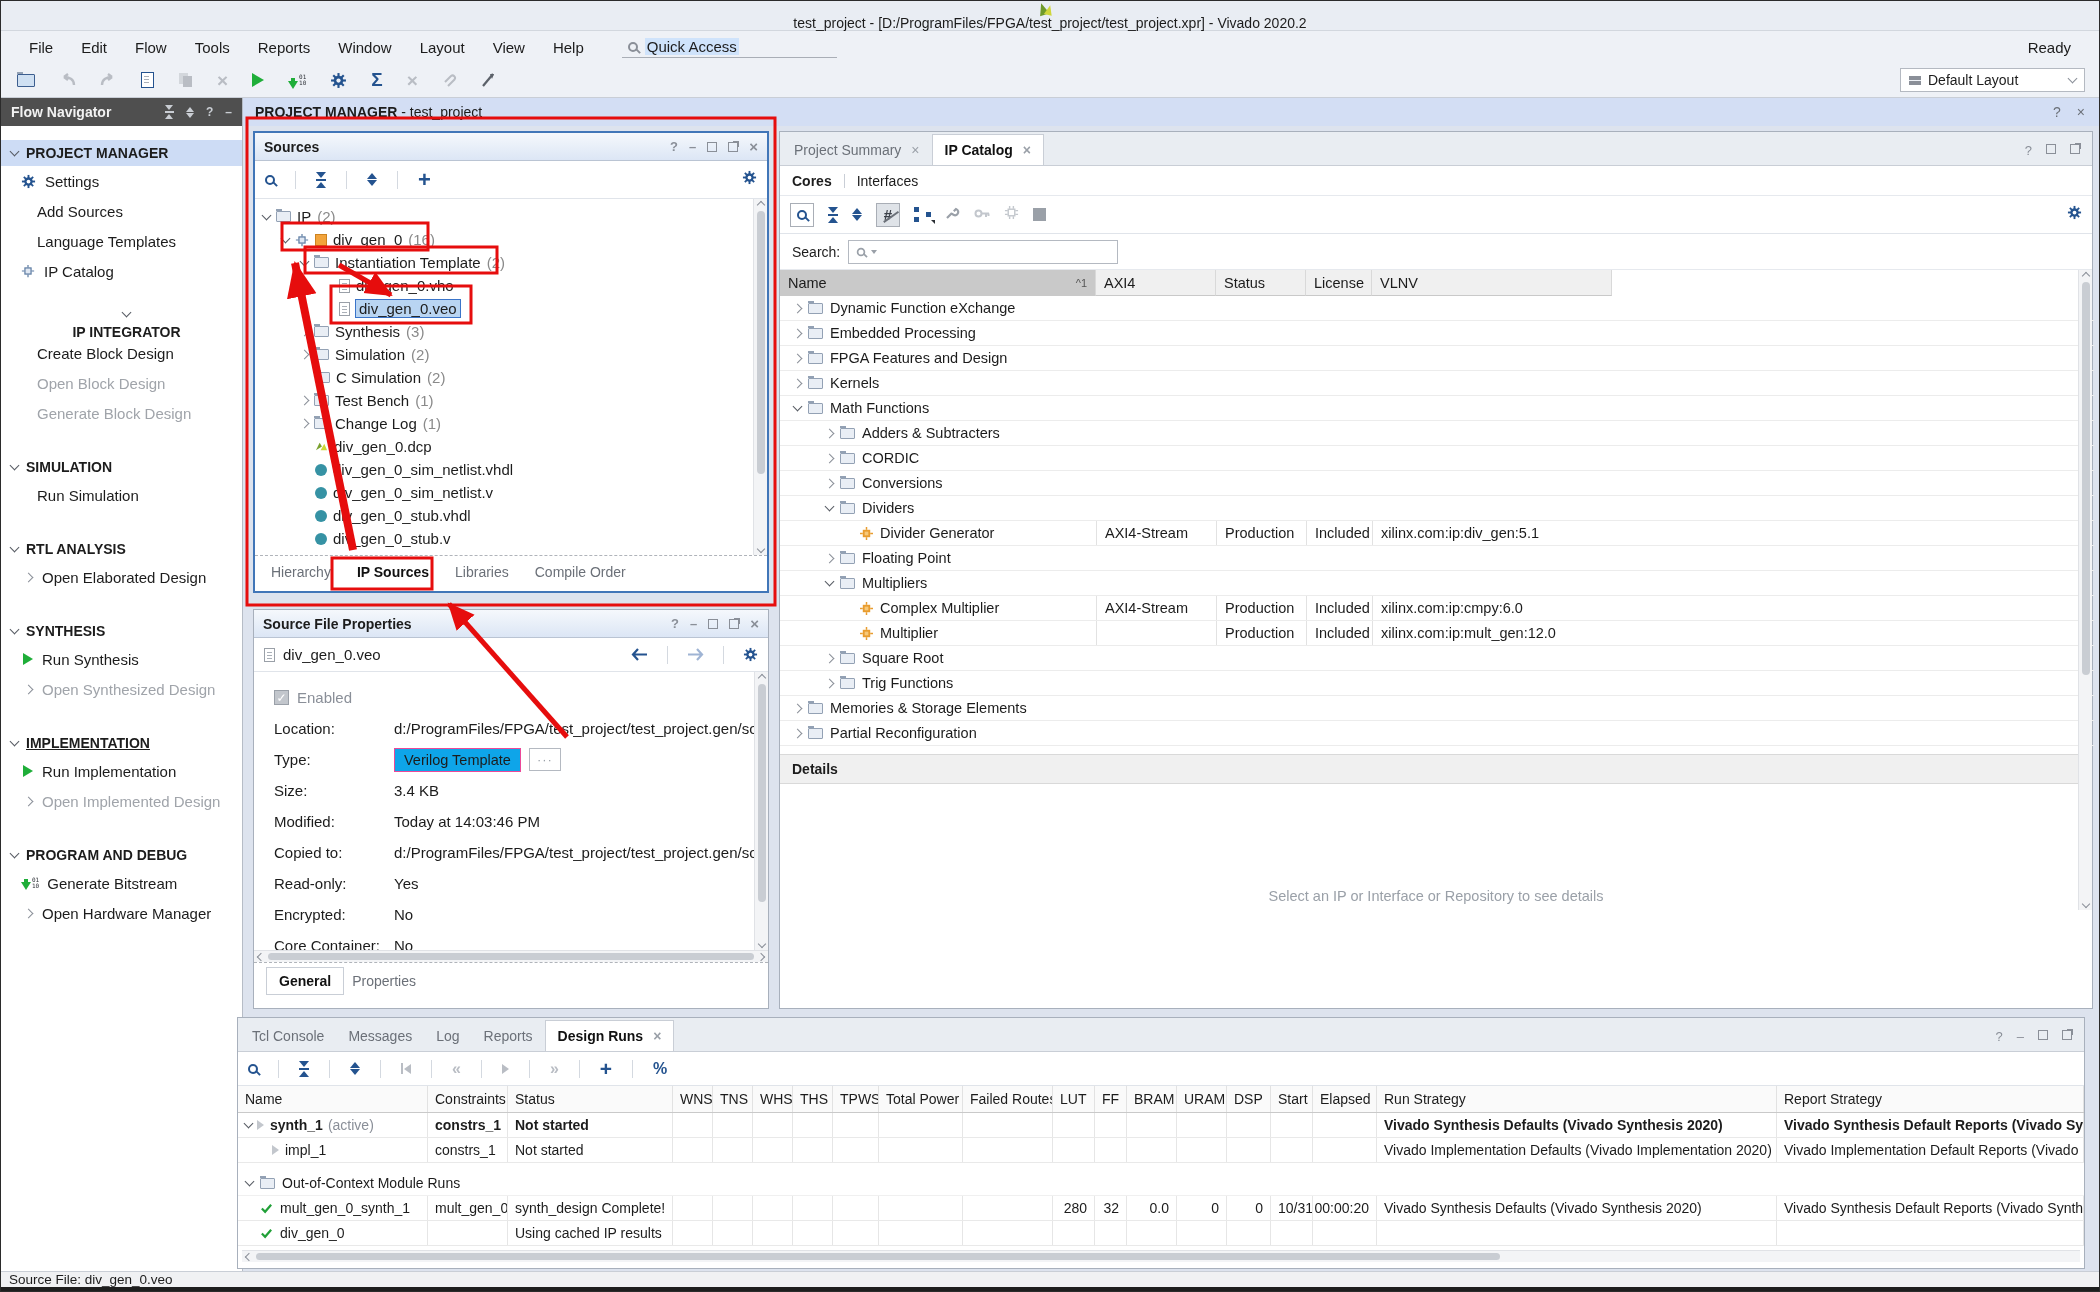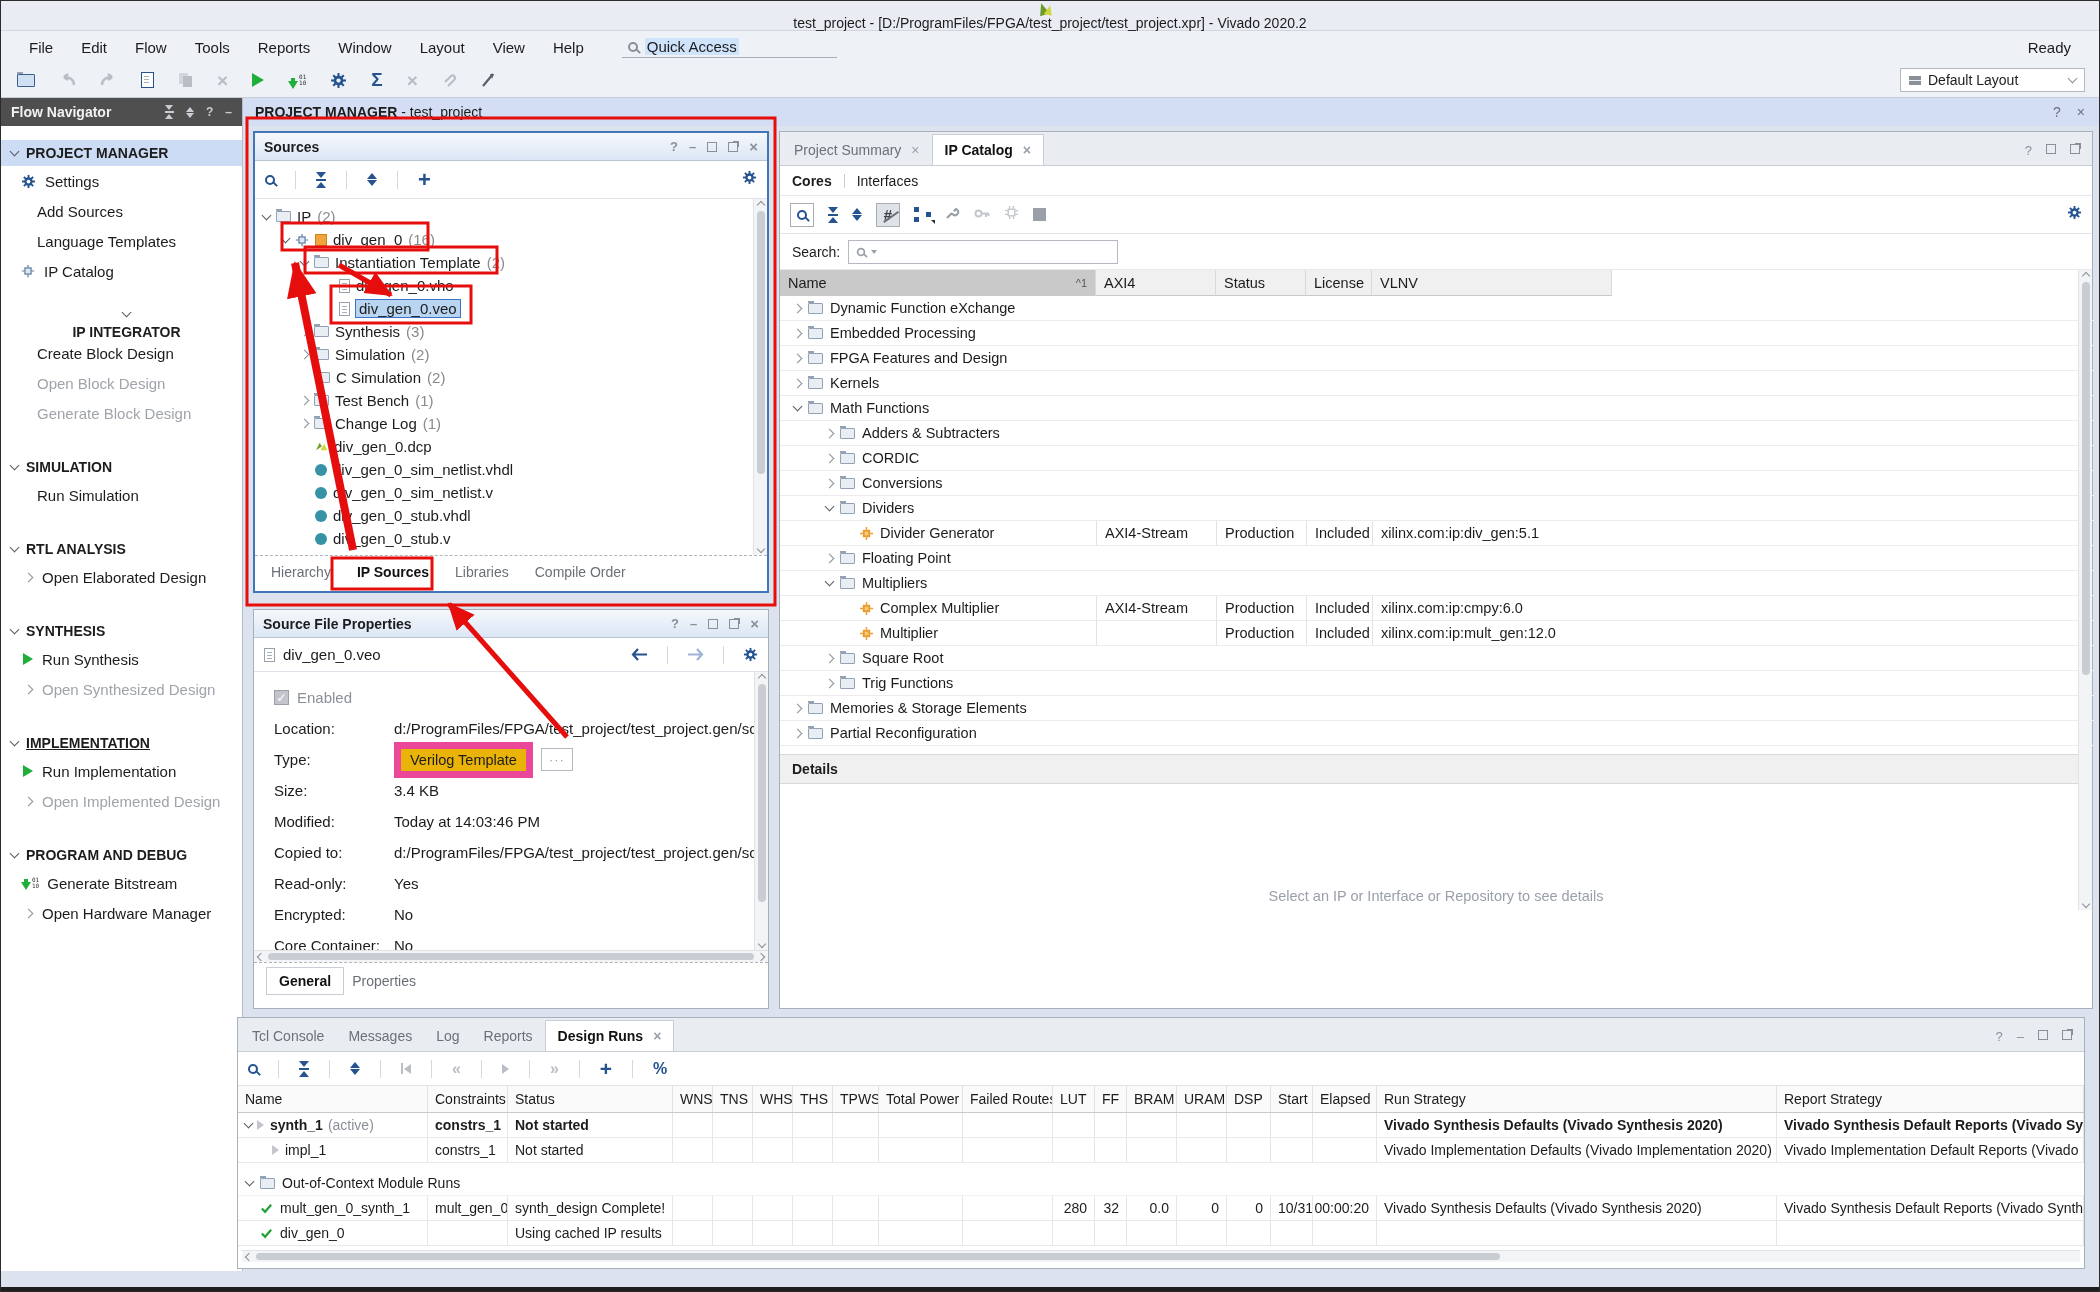--- a/index.html
+++ b/index.html
@@ -95,21 +95,21 @@
   .src-tabs { border-top:1px dashed #b0b4ba; height:32px; display:flex; align-items:center; gap:26px; padding-left:16px; font-size:14px; color:#6b7078; }
   .src-tabs .active { color:#111; font-weight:bold; }
 
   
   #props { left:252px; top:608px; width:516px; height:400px; }
   #props-file { height:34px; display:flex; align-items:center; gap:8px; padding:0 10px; border-bottom:1px solid #e0e4ea; font-size:15px; }
   #props-body { position:relative; height:278px; overflow:hidden; padding:10px 0 0 20px; }
   .prow { height:31px; display:flex; align-items:center; font-size:15px; white-space:nowrap; }
   .prow .plabel { width:120px; flex:none; }
   .chkbox { width:15px; height:15px; background:#c2c6cc; border:1px solid #9aa0a8; color:#fff; font-size:12px; display:inline-flex; align-items:center; justify-content:center; margin-right:8px; }
-  .type-btn { border:7px solid #ec4899; background:#eab308; padding:3px 9px; font-size:14.5px; }
+  .type-btn { border:1px solid #ec4899; background:#0ea5e9; padding:3px 9px; font-size:14.5px; }
   .dots-btn { border:1px solid #b4b9c1; background:#fff; color:#9aa0a8; padding:3px 7px; margin-left:8px; font-size:13px; letter-spacing:1px; }
   .hscroll { height:12px; background:#f3f4f6; border-top:1px solid #e0e2e6; display:flex; align-items:center; padding:0 4px; gap:4px; color:#8a8f98; }
   .hscroll .thumb { height:7px; background:#c9cdd3; border-radius:4px; }
   .props-tabs { border-top:1px dashed #b0b4ba; height:36px; display:flex; align-items:center; gap:8px; padding-left:12px; font-size:14px; color:#6b7078; }
   .props-tabs .active { color:#111; font-weight:bold; border:1px solid #c9ced6; background:#fff; padding:5px 12px; }
 
   
   #right { left:778px; top:130px; width:1314px; height:878px; display:flex; flex-direction:column; }
   .rtabs { height:34px; background:#e9edf2; border-bottom:1px solid #c9ced6; display:flex; align-items:flex-end; padding-left:2px; }
   .rtab { display:flex; align-items:center; gap:10px; padding:7px 12px; font-size:14px; color:#6b7078; }
@@ -1179,20 +1179,23 @@
       <div class="rc"></div>
         <div class="rc"></div>
     </div>
 
     <div class="hscroll" style="margin:auto 4px 6px 4px;">
         <span class="vchev" style="transform:rotate(135deg);"></span>
         <span class="thumb" style="width:68%;"></span>
       </div>
   </div>
 
+  <div id="statusbar">
+      <span>Source File: div_gen_0.veo</span>
+    </div>
   <div id="bstrip"></div>
 
   <svg id="overlay" viewBox="0 0 2100 1292" xmlns="http://www.w3.org/2000/svg">
     <defs>
       <marker id="ah-big" markerUnits="userSpaceOnUse" markerWidth="40" markerHeight="34" refX="34" refY="17" orient="auto">
           <path d="M0,2 L36,17 L0,32 Z" fill="#e60d0d"></path>
         </marker>
       <marker id="ah-sm" markerUnits="userSpaceOnUse" markerWidth="30" markerHeight="26" refX="25" refY="13" orient="auto">
           <path d="M0,1 L27,13 L0,25 Z" fill="#e60d0d"></path>
         </marker>

